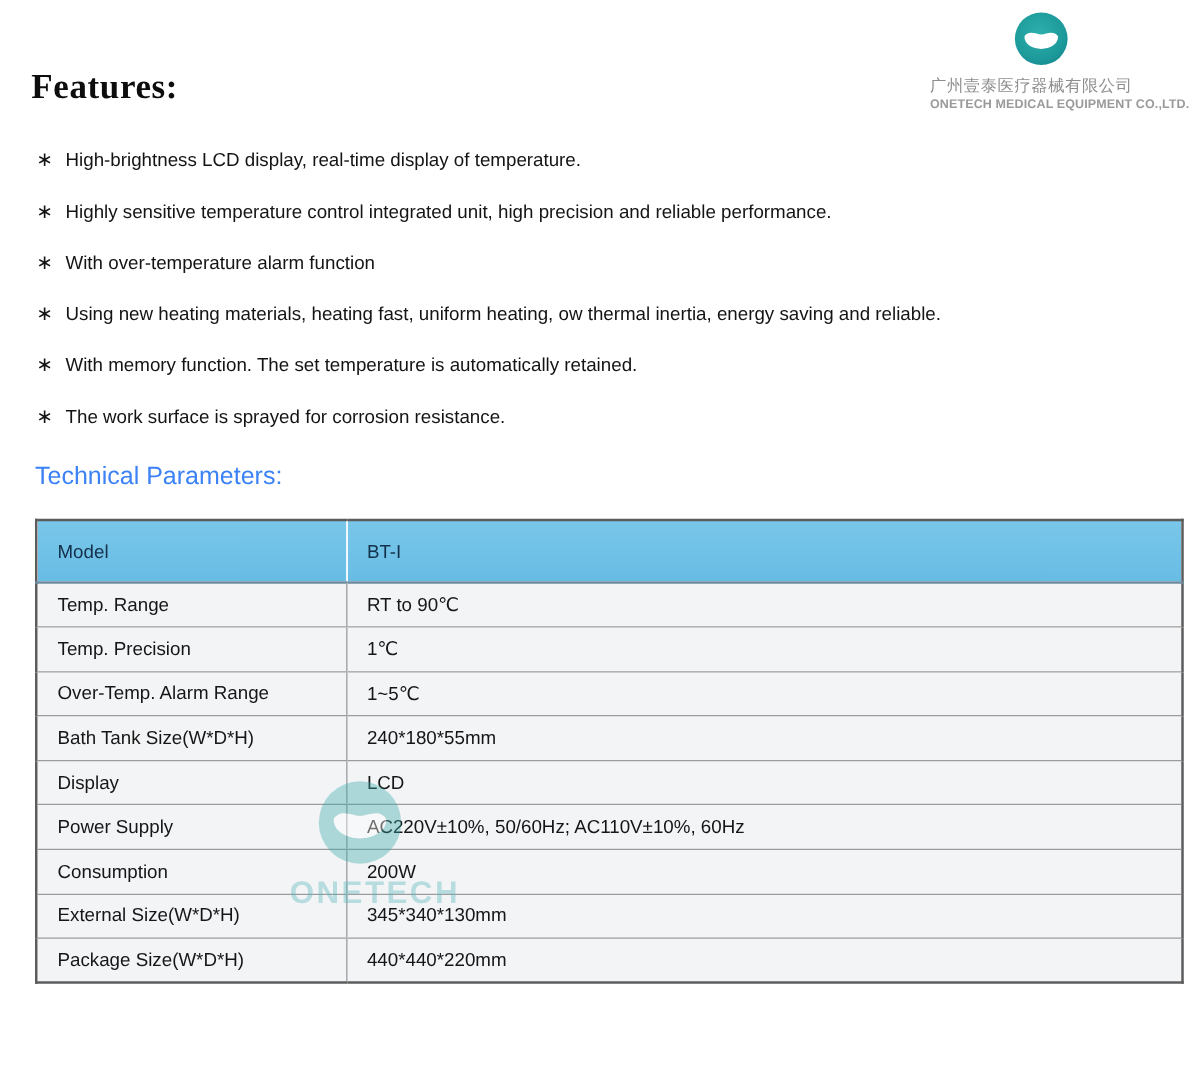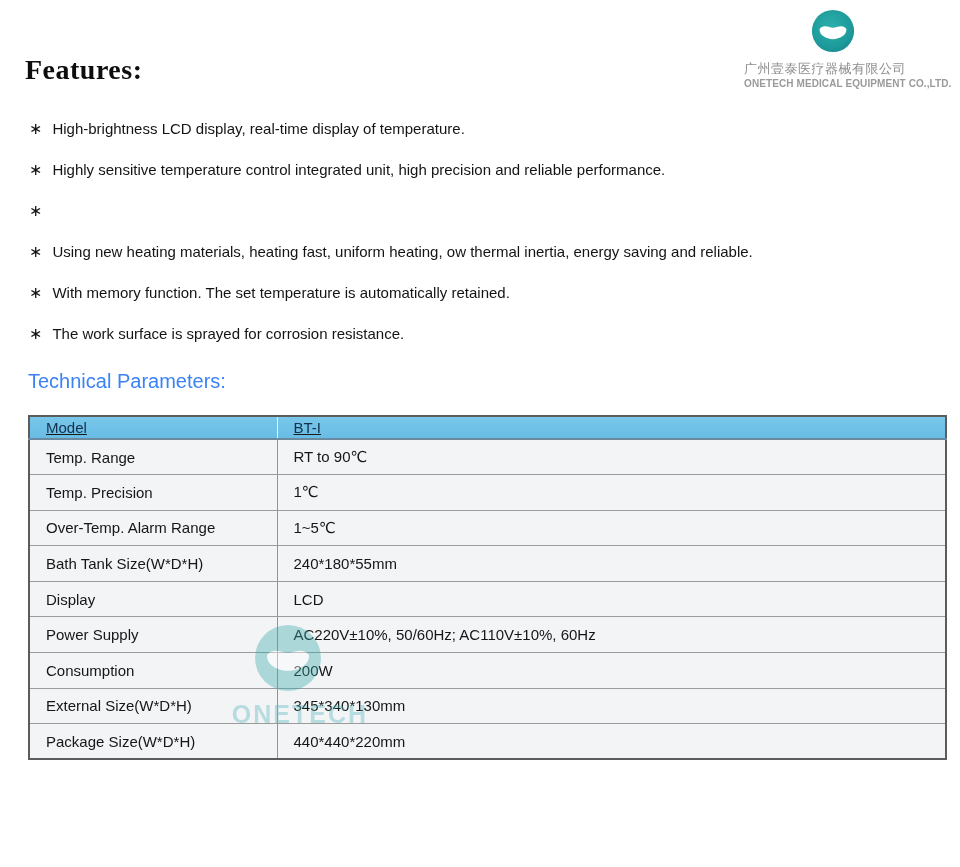--- a/index.html
+++ b/index.html
@@ -49,21 +49,21 @@
   .spec-table{
     position:absolute;left:28px;top:415px;width:919px;
     border-collapse:collapse;table-layout:fixed;
     font-size:15px;
   }
   .spec-table col.c1{width:248px;}
   .spec-table th,.spec-table td{
     padding:0 0 0 16px;text-align:left;font-weight:normal;
     overflow:hidden;white-space:nowrap;
   }
-  .spec-table thead tr{height:23px;text-decoration:underline;}
+  .spec-table thead tr{height:50px;}
   .spec-table tbody tr{height:35.6px;}
   .spec-table thead th{
     background:linear-gradient(#79c7ea,#68bce4);
     color:#14304a;
     border-top:2px solid #5c5c5c;
     border-bottom:2px solid #6b8aa0;
   }
   .spec-table thead th:first-child{border-left:2px solid #5c5c5c;}
   .spec-table thead th:last-child{
     border-right:2px solid #5c5c5c;
@@ -120,20 +120,21 @@
     <div class="feat">
       <span class="ast">∗</span>
       <span>High-brightness LCD display, real-time display of temperature.</span>
     </div>
     <div class="feat">
       <span class="ast">∗</span>
       <span>Highly sensitive temperature control integrated unit, high precision and reliable performance.</span>
     </div>
     <div class="feat">
       <span class="ast">∗</span>
+      <span>With over-temperature alarm function</span>
     </div>
     <div class="feat">
       <span class="ast">∗</span>
       <span>Using new heating materials, heating fast, uniform heating,  ow thermal inertia, energy saving and reliable.</span>
     </div>
     <div class="feat">
       <span class="ast">∗</span>
       <span>With memory function. The set temperature is automatically retained.</span>
     </div>
     <div class="feat">

